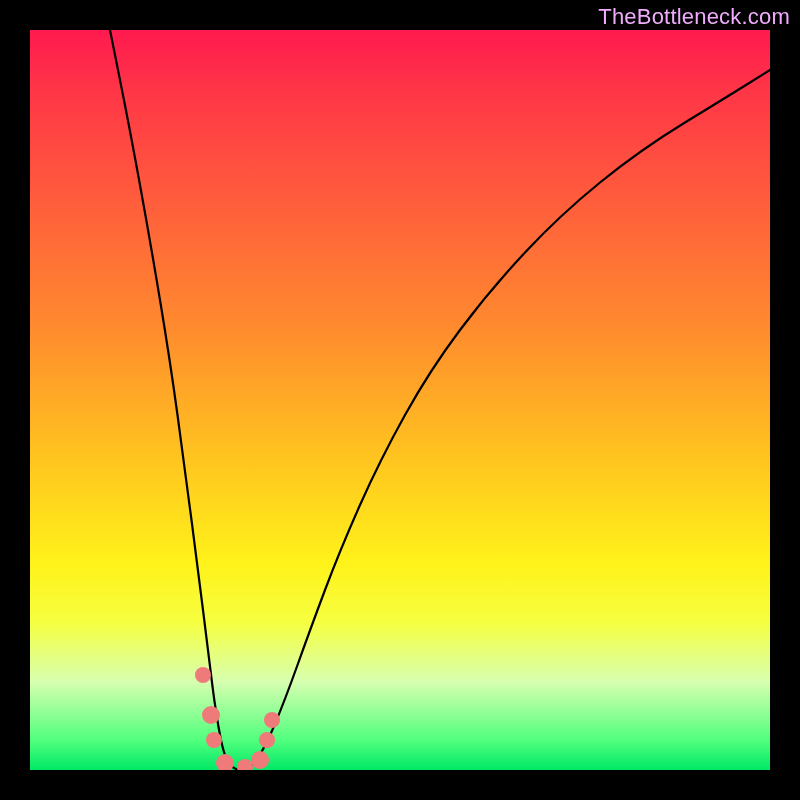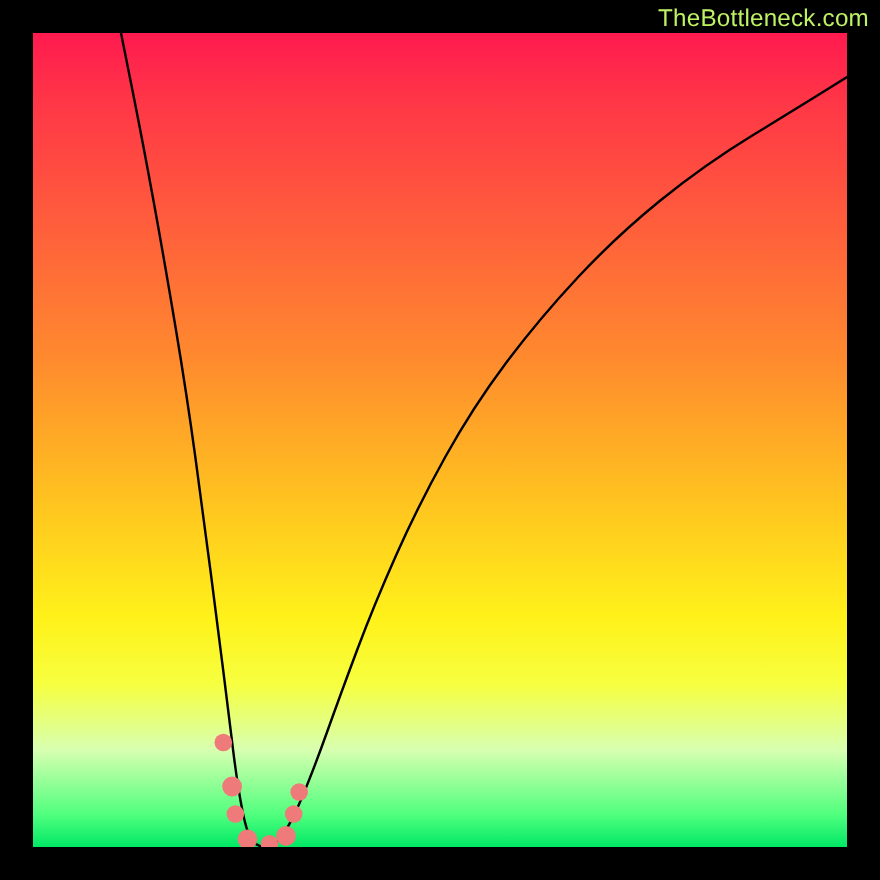--- a/index.html
+++ b/index.html
@@ -33,21 +33,21 @@
       #f6ff40 80%,
       #d8ffb0 88%,
       #51ff7e 96%,
       #00e865 100%
     );
   }
   .watermark {
     position: absolute;
     top: 4px;
     right: 10px;
-    color: #bef264;
+    color: #f0abfc;
     font-size: 22px;
     font-weight: 500;
     letter-spacing: 0.2px;
     user-select: none;
   }
   svg.curve {
     position: absolute;
     inset: 0;
   }
 </style>

